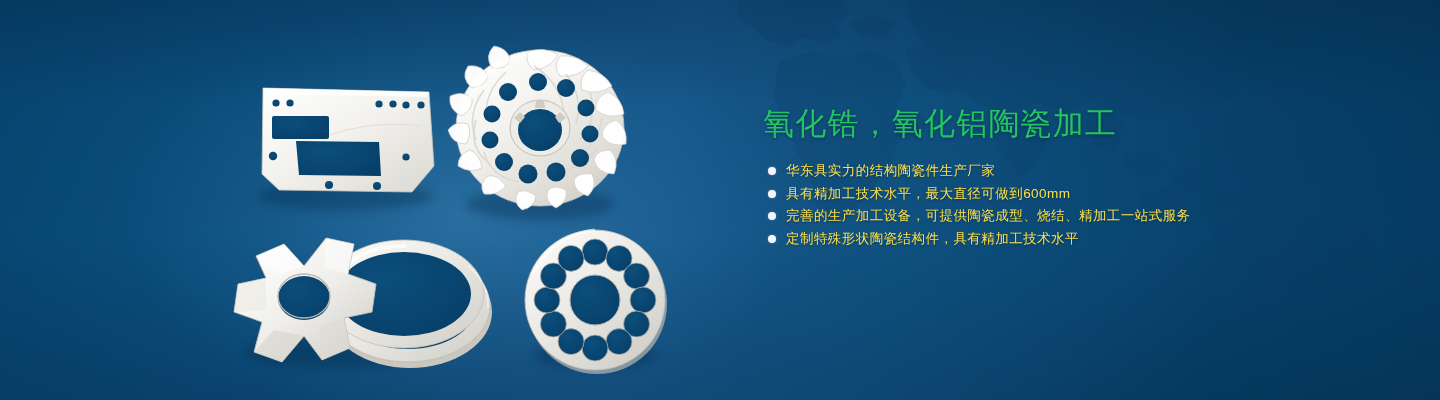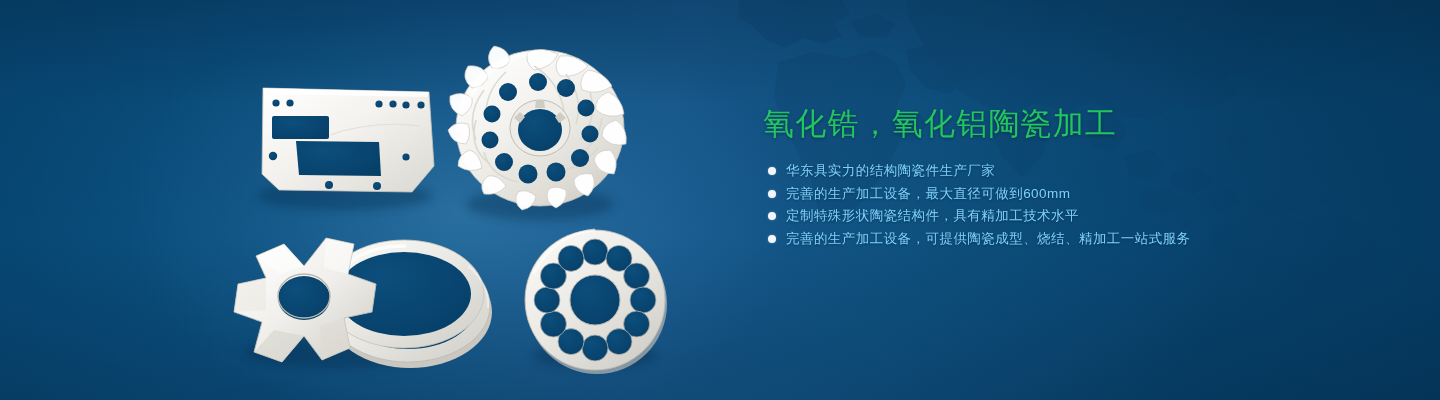--- a/index.html
+++ b/index.html
@@ -81,21 +81,21 @@
   }
   .dot {
     width: 8px; height: 8px;
     border-radius: 50%;
     background: #f2f6fa;
     flex: 0 0 8px;
     margin: 0 10px 0 5px;
     box-shadow: 0 0 2px rgba(255,255,255,0.35);
   }
   .btext {
-    color: #7dd3fc;
+    color: #fde047;
     font-size: 13.5px;
     font-weight: 400;
     letter-spacing: 0.45px;
     line-height: 22px;
     white-space: nowrap;
     text-shadow: 0 1px 2px rgba(0,18,40,0.4);
   }
 </style>
 </head>
 <body>
@@ -335,26 +335,26 @@
 
   <div class="copy">
     <h1 class="headline">氧化锆，氧化铝陶瓷加工</h1>
     <ul class="bullets">
       <li class="bullet">
         <span class="dot"></span>
         <span class="btext">华东具实力的结构陶瓷件生产厂家</span>
       </li>
       <li class="bullet">
         <span class="dot"></span>
-        <span class="btext">完善的生产加工设备，最大直径可做到600mm</span>
+        <span class="btext">具有精加工技术水平，最大直径可做到600mm</span>
+      </li>
+      <li class="bullet">
+        <span class="dot"></span>
+        <span class="btext">完善的生产加工设备，可提供陶瓷成型、烧结、精加工一站式服务</span>
       </li>
       <li class="bullet">
         <span class="dot"></span>
         <span class="btext">定制特殊形状陶瓷结构件，具有精加工技术水平</span>
       </li>
-      <li class="bullet">
-        <span class="dot"></span>
-        <span class="btext">完善的生产加工设备，可提供陶瓷成型、烧结、精加工一站式服务</span>
-      </li>
     </ul>
   </div>
 
 </div>
 
 </body></html>

